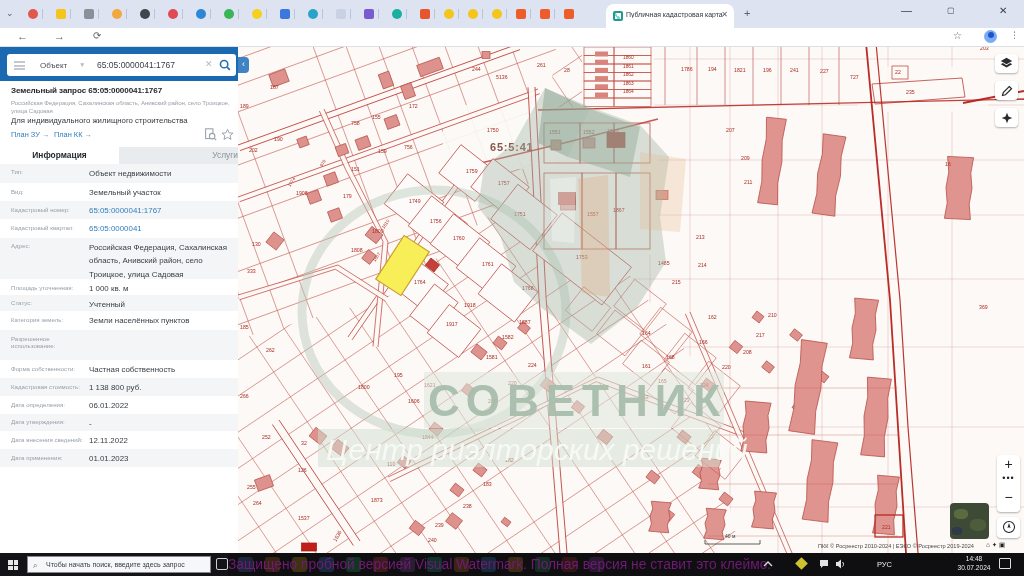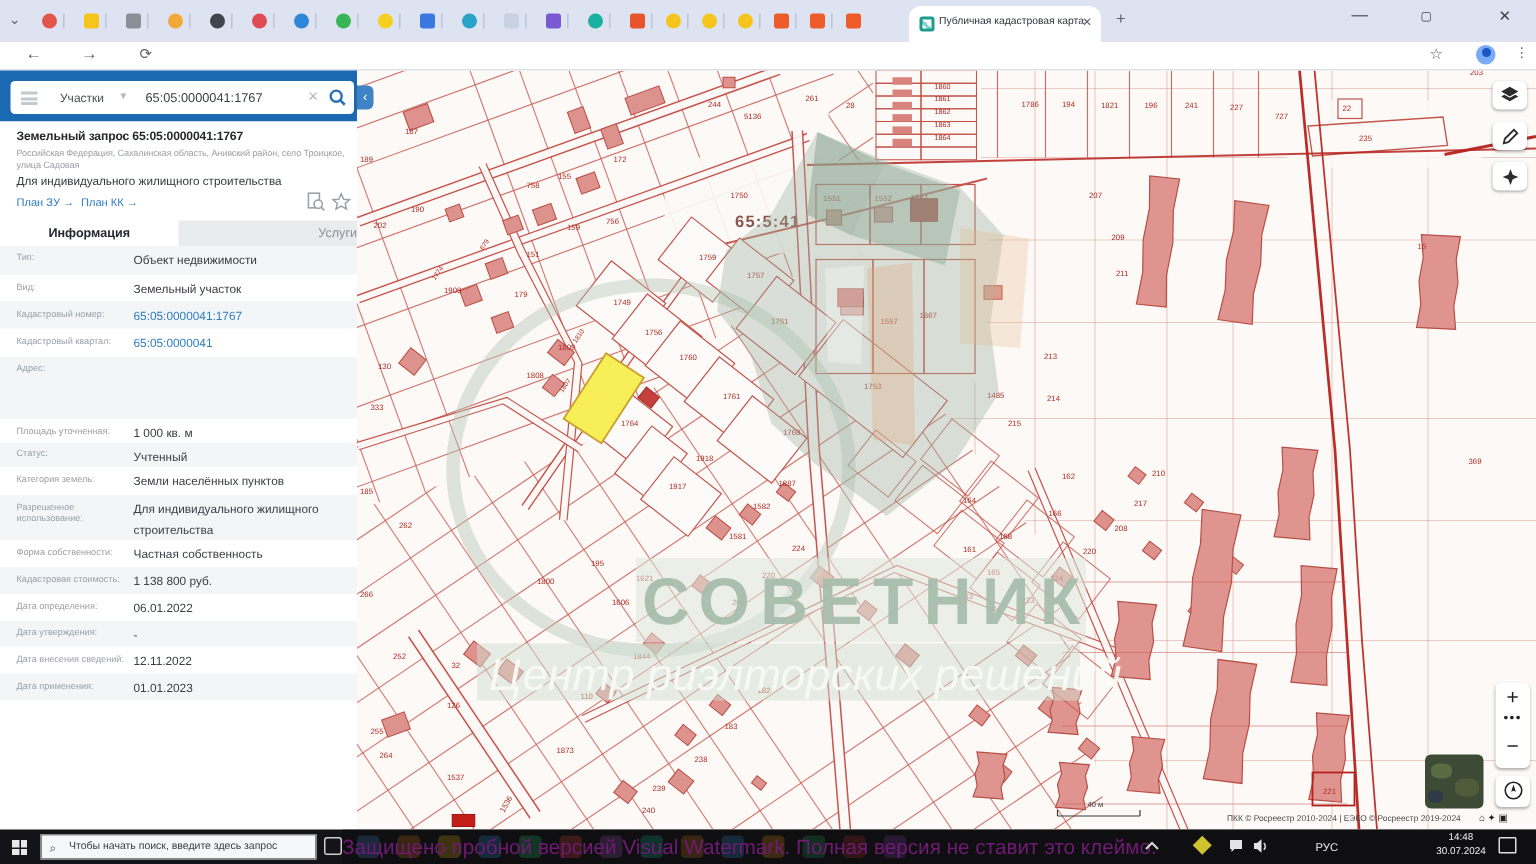--- a/index.html
+++ b/index.html
@@ -695,21 +695,21 @@
 <div class="mapbtn" style="left:997px;top:517px;height:21px"><svg width="14" height="14" viewBox="0 0 16 16" style="margin-top:3px">
       <circle cx="8" cy="8" r="6.3" fill="none" stroke="#222" stroke-width="1.2"></circle>
       <path d="M8 3.5 L9.8 9 L8 8.2 L6.2 9 Z" fill="#222"></path>
     </svg></div>
 
 <div id="bluehead">
 <div id="sbox">
 <div style="position:absolute;left:7px;top:7px;width:11px;height:2px;background:#c3c9cf"></div>
 <div style="position:absolute;left:7px;top:10.5px;width:11px;height:2px;background:#c3c9cf"></div>
 <div style="position:absolute;left:7px;top:14px;width:11px;height:2px;background:#c3c9cf"></div>
-<span style="position:absolute;left:33px;top:6.5px;font-size:8px;color:#4a4f55">Участки</span>
+<span style="position:absolute;left:33px;top:6.5px;font-size:8px;color:#4a4f55">Объект</span>
 <span style="position:absolute;left:72px;top:7px;font-size:6.5px;color:#b5b9be">▼</span>
 <span style="position:absolute;left:90px;top:6px;font-size:8.5px;color:#3a3f45">65:05:0000041:1767</span>
 <span style="position:absolute;left:198px;top:5px;font-size:9px;color:#b5b9be">✕</span>
 <svg style="position:absolute;left:211px;top:4px" width="14" height="14" viewBox="0 0 16 16">
         <circle cx="7" cy="7" r="4.2" fill="none" stroke="#2a6fb0" stroke-width="1.8"></circle>
         <line x1="10.2" y1="10.2" x2="13.5" y2="13.5" stroke="#2a6fb0" stroke-width="2"></line>
       </svg>
 </div>
 </div>
 <div id="collapse">‹</div>
@@ -744,36 +744,36 @@
 <div class="prow" style="top:201px;height:18px;background:#f3f5f7;">
       <div class="pl">Кадастровый номер:</div>
       <div class="pv pvlink">65:05:0000041:1767</div>
     </div>
 <div class="prow" style="top:219px;height:18.5px;">
       <div class="pl">Кадастровый квартал:</div>
       <div class="pv pvlink">65:05:0000041</div>
     </div>
 <div class="prow" style="top:237.5px;height:41.5px;background:#f3f5f7;">
       <div class="pl">Адрес:</div>
+      <div class="pv">Российская Федерация, Сахалинская<br>область, Анивский район, село<br>Троицкое, улица Садовая</div>
     </div>
 <div class="prow" style="top:279px;height:15.5px;">
       <div class="pl">Площадь уточненная:</div>
       <div class="pv">1 000 кв. м</div>
     </div>
 <div class="prow" style="top:294.5px;height:16.5px;background:#f3f5f7;">
       <div class="pl">Статус:</div>
       <div class="pv">Учтенный</div>
     </div>
 <div class="prow" style="top:311px;height:19px;">
       <div class="pl">Категория земель:</div>
       <div class="pv">Земли населённых пунктов</div>
     </div>
 <div class="prow" style="top:330px;height:30px;background:#f3f5f7;">
       <div class="pl">Разрешенное использование:</div>
-      <div class="pv">Для индивидуального жилищного<br>строительства</div>
     </div>
 <div class="prow" style="top:360px;height:18px;">
       <div class="pl">Форма собственности:</div>
       <div class="pv">Частная собственность</div>
     </div>
 <div class="prow" style="top:378px;height:18px;background:#f3f5f7;padding-left:40px;">
       <div class="pl">Кадастровая стоимость:</div>
       <div class="pv">1 138 800 руб.</div>
     </div>
 <div class="prow" style="top:396px;height:17.5px;">

